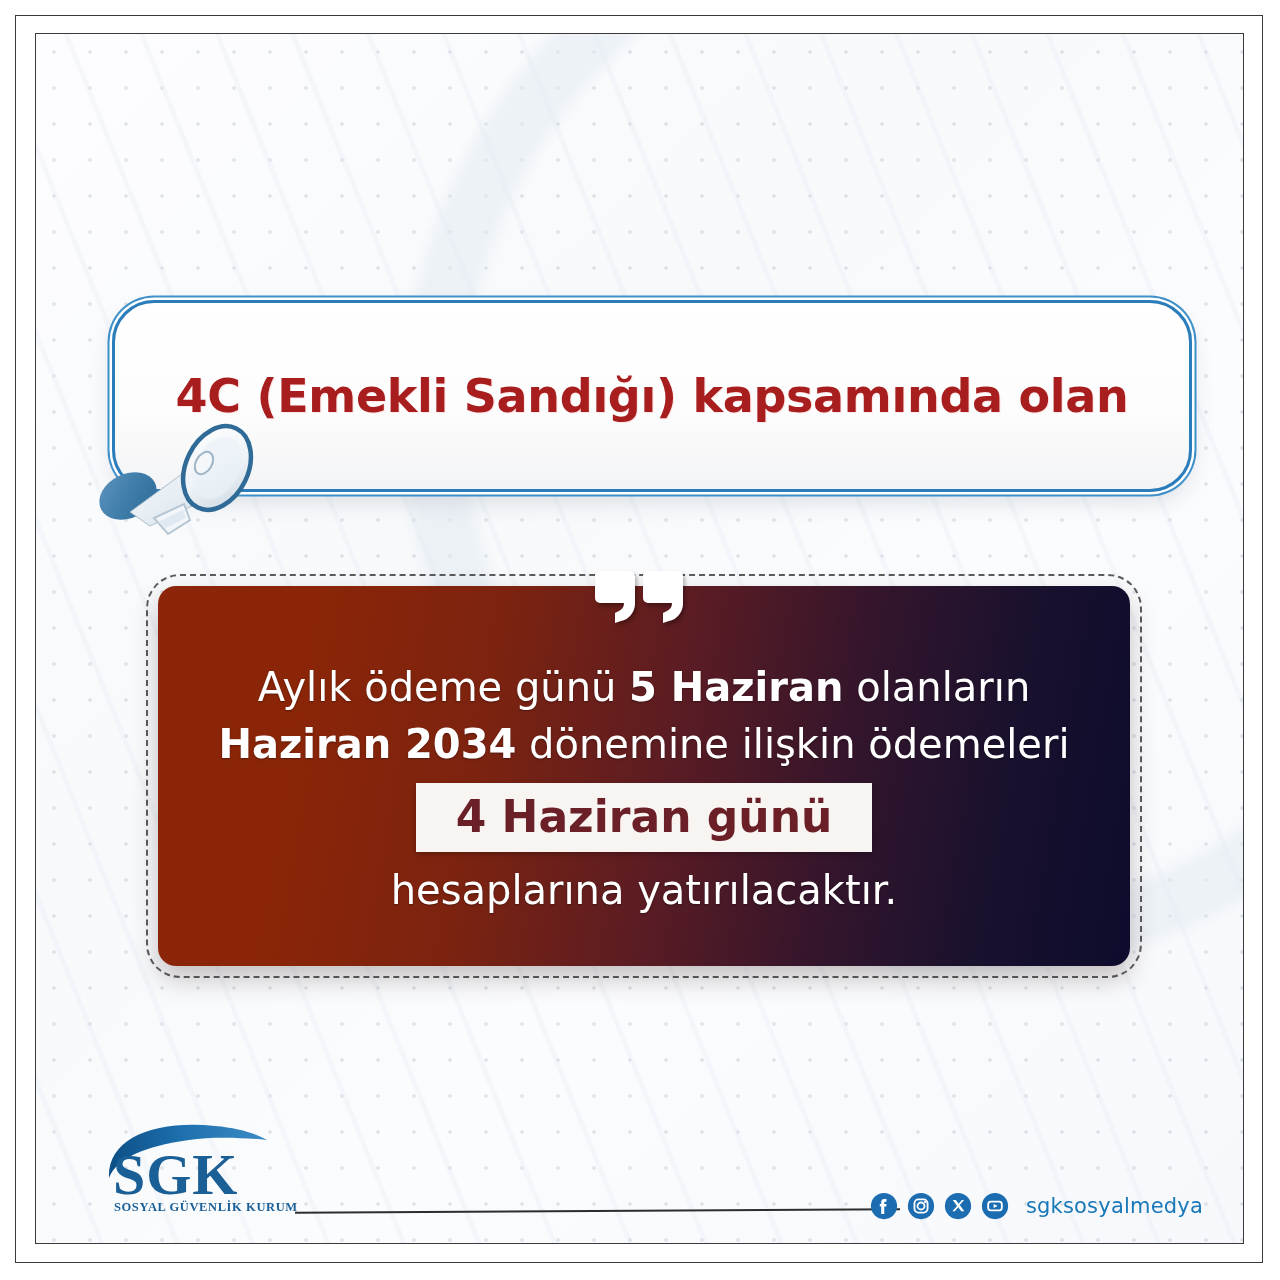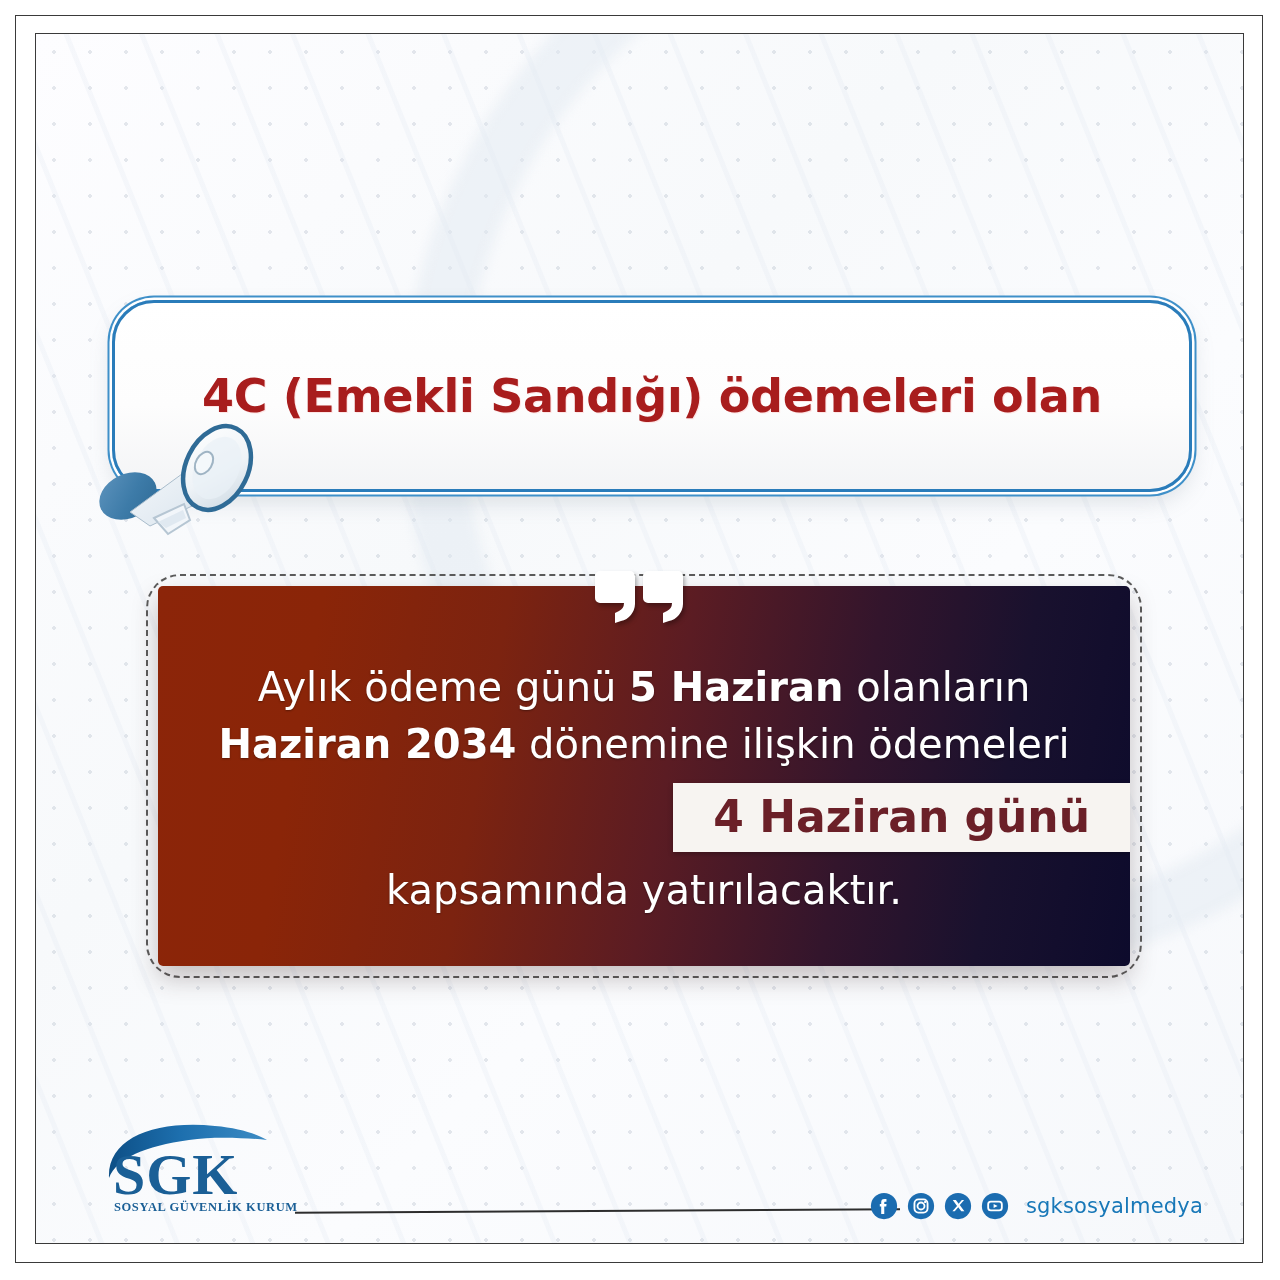--- a/index.html
+++ b/index.html
@@ -114,21 +114,21 @@
     width: 996px; height: 404px;
     border: 2.5px dashed #5b5b5b;
     border-radius: 34px;
     box-sizing: border-box;
     z-index: 3;
   }
   .quote-card {
     position: absolute;
     left: 158px; top: 586px;
     width: 972px; height: 380px;
-    border-radius: 5px;
+    border-radius: 18px;
     background: linear-gradient(100deg,
         #8c2509 0%,
         #8a2508 16%,
         #7c2310 34%,
         #5b1c23 52%,
         #33152c 70%,
         #19112e 85%,
         #0d0b2c 100%);
     box-shadow: 0 12px 26px rgba(60,40,40,0.28);
     z-index: 4;
@@ -154,21 +154,21 @@
     font-family: "DejaVu Sans", sans-serif;
     font-size: 40px;
     line-height: 1.42;
     width: 100%;
     padding-top: 26px;
     box-sizing: border-box;
     text-shadow: 0 1px 2px rgba(0,0,0,0.35);
   }
   .card-text .ln { white-space: nowrap; display: block; }
   .card-text b { font-weight: bold; }
-  .highlight-wrap { display: block; margin: 10px 0 10px; text-align: right; }
+  .highlight-wrap { display: block; margin: 10px 0 10px; }
   .highlight {
     display: inline-block;
     background: #f7f4f1;
     color: #6b2028;
     font-family: "DejaVu Sans", sans-serif;
     font-weight: bold;
     font-size: 44px;
     line-height: 1.16;
     padding: 8px 40px 10px;
     text-shadow: none;
@@ -217,21 +217,21 @@
 <div class="poster">
 
   <div class="frame-outer"></div>
 
   <div class="frame-inner">
     <div class="bg-swoosh"></div>
     <div class="bg-arc"></div>
   </div>
 
   <div class="header-box">
-    <div class="header-line">4C (Emekli Sandığı) ödemeleri olan</div>
+    <div class="header-line">4C (Emekli Sandığı) kapsamında olan</div>
   </div>
 
   <div class="megaphone">
     <svg viewBox="0 0 190 140" width="190" height="140">
       <defs>
         <linearGradient id="conegrad" x1="0" y1="0" x2="1" y2="1">
           <stop offset="0%" stop-color="#ffffff"></stop>
           <stop offset="55%" stop-color="#eef3f7"></stop>
           <stop offset="100%" stop-color="#c9d6e0"></stop>
         </linearGradient>
@@ -263,21 +263,21 @@
 
   <div class="card-dash"></div>
 
   <div class="quote-card">
     <div class="card-text">
       <span class="ln"><span>Aylık ödeme günü </span><b>5 Haziran</b><span> olanların</span></span>
       <span class="ln"><b>Haziran 2034</b><span> dönemine ilişkin ödemeleri</span></span>
       <span class="highlight-wrap">
         <span class="highlight">4 Haziran günü</span>
       </span>
-      <span class="ln">kapsamında yatırılacaktır.</span>
+      <span class="ln">hesaplarına yatırılacaktır.</span>
     </div>
   </div>
 
   <div class="quote-mark">
     <svg viewBox="0 0 96 62" width="96" height="62">
       <path d="M8 6 h30 a5 5 0 0 1 5 5 v28 a18 18 0 0 1 -14 17 l-6 2 v-10 l4 -2 a9 9 0 0 0 5 -8 h-24 a5 5 0 0 1 -5 -5 v-22 a5 5 0 0 1 5 -5 z" fill="#ffffff"></path>
       <path d="M56 6 h30 a5 5 0 0 1 5 5 v28 a18 18 0 0 1 -14 17 l-6 2 v-10 l4 -2 a9 9 0 0 0 5 -8 h-24 a5 5 0 0 1 -5 -5 v-22 a5 5 0 0 1 5 -5 z" fill="#ffffff"></path>
     </svg>
   </div>
 

